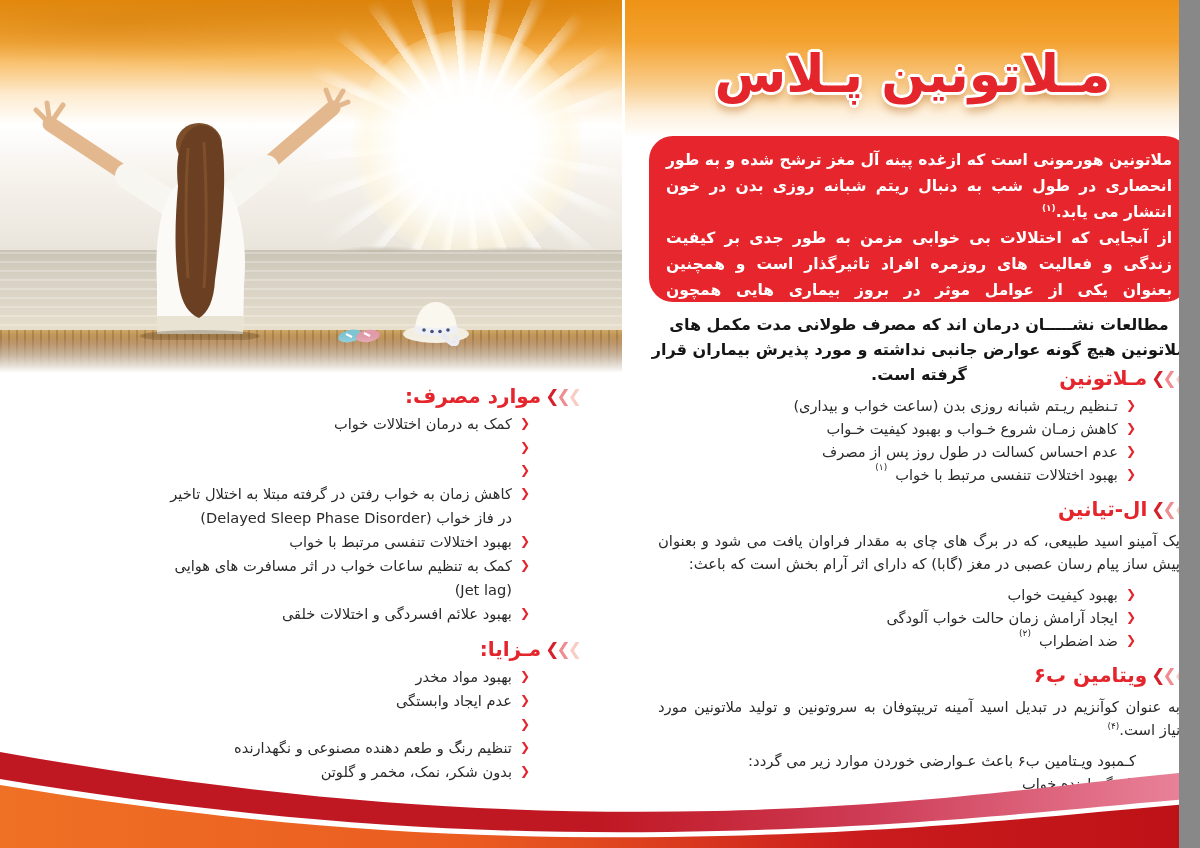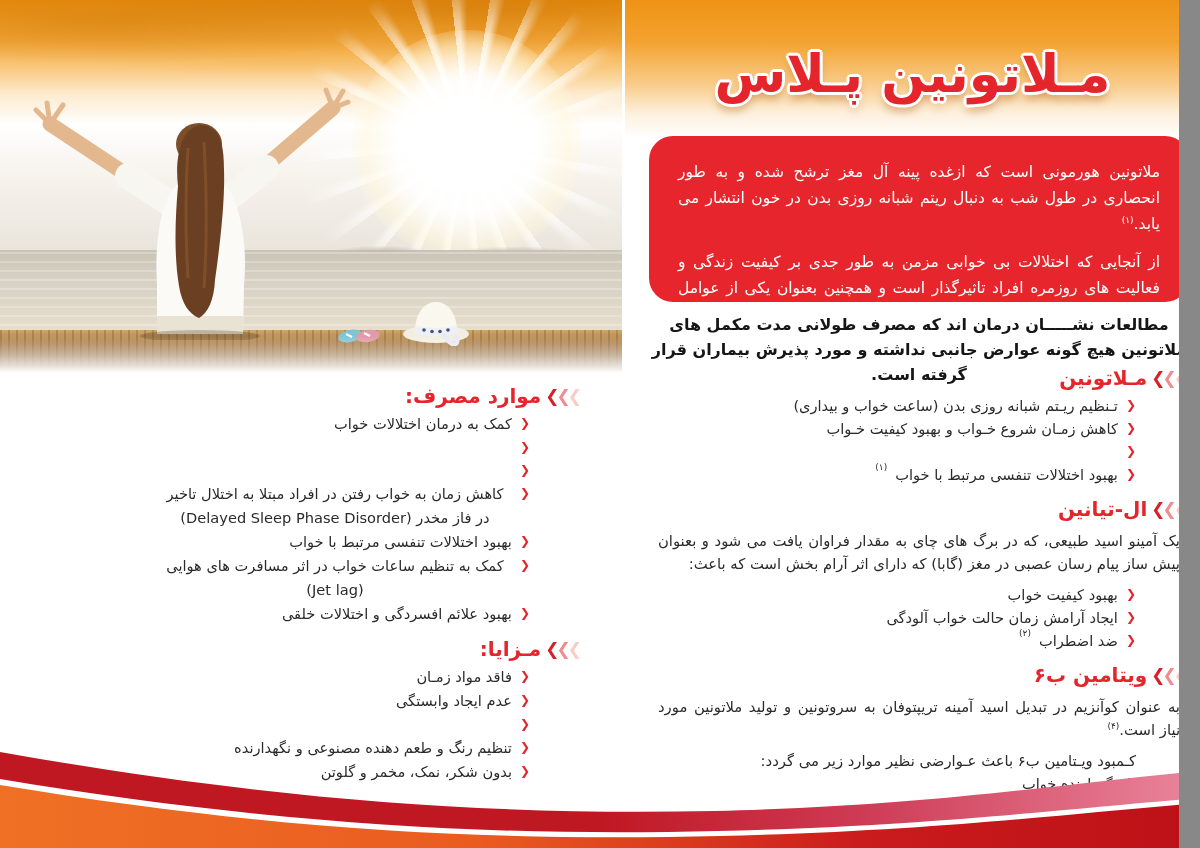--- a/index.html
+++ b/index.html
@@ -39,39 +39,39 @@
   .flipflops{left:336px;top:324px;}
   
   .header-grad{position:absolute;left:625px;top:0;width:575px;height:138px;
        background:linear-gradient(180deg,#ee9316 0%,#f4a22f 30%,#f9cd8d 62%,#fdf0dc 82%,#ffffff 100%);}
   .title{position:absolute;left:625px;top:44px;width:575px;margin:0;text-align:center;
        font-size:52px;font-weight:bold;color:#e4252c;letter-spacing:1px;
        text-shadow:-2px -2px 0 #fff,2px -2px 0 #fff,-2px 2px 0 #fff,2px 2px 0 #fff,
                    0 -3px 0 #fff,0 3px 0 #fff,-3px 0 0 #fff,3px 0 0 #fff,0 7px 9px rgba(170,85,0,.45);}
   .intro-box{position:absolute;left:649px;top:136px;width:540px;height:166px;box-sizing:border-box;
        background:#e6262c;border-radius:24px;padding:11px 17px;color:#fff;}
-  .intro-box p{margin:12px;font-size:15.5px;font-weight:normal;line-height:26px;text-align:justify;}
+  .intro-box p{margin:0;font-size:15.5px;font-weight:bold;line-height:26px;text-align:justify;}
   .study-note{position:absolute;left:649px;top:312px;width:540px;margin:0;
        font-size:16px;font-weight:bold;color:#161616;line-height:25px;text-align:center;}
   .col{position:absolute;}
   .col-right{left:650px;top:366px;width:538px;}
   .col-left{left:158px;top:384px;width:424px;}
   .sec{margin-bottom:11px;}
   .sec-head{display:flex;align-items:center;gap:7px;margin:0 0 4px 0;}
   .sec-head h2{margin:0;font-size:20px;font-weight:bold;color:#e4252c;}
   .tri{display:inline-flex;direction:ltr;}
   .tri span{font-size:17px;font-weight:bold;line-height:1;margin-left:-3px;}
   .tri .c1{color:#d6202a;}
   .tri .c2{color:#ef8d90;}
   .tri .c3{color:#f7cdc4;}
   ul.items{list-style:none;margin:0;padding:0 52px 0 0;}
   ul.items li{display:flex;align-items:flex-start;gap:8px;line-height:23px;font-size:14.6px;color:#2a2a2a;}
   .col-left ul.items li{line-height:24px;}
   .chev{color:#e4252c;font-size:12px;font-weight:bold;line-height:23px;flex:0 0 auto;}
-  .itx{flex:0 1 auto;text-align:center;}
+  .itx{flex:0 1 auto;}
   .sec-intro{margin:8px;font-size:14.8px;color:#2a2a2a;line-height:23px;text-align:justify;}
   .sec-intro2{margin:0;font-size:14.8px;color:#2a2a2a;line-height:23px;padding-right:52px;}
   sup.ref{font-size:9px;line-height:1;}
   .intro-box sup.ref{color:#fff;}
   
   .footer-waves{position:absolute;left:0;bottom:0;width:1200px;height:110px;}
 </style>
 </head>
 <body>
 
@@ -153,20 +153,21 @@
           <li>
             <span class="chev">❮</span>
             <span class="itx">تـنظیم ریـتم شبانه روزی بدن (ساعت خواب و بیداری)</span>
           </li>
           <li>
             <span class="chev">❮</span>
             <span class="itx">کاهش زمـان شروع خـواب و بهبود کیفیت خـواب</span>
           </li>
           <li>
             <span class="chev">❮</span>
+            <span class="itx">عدم احساس کسالت در طول روز پس از مصرف</span>
           </li>
           <li>
             <span class="chev">❮</span>
             <span class="itx">بهبود اختلالات تنفسی مرتبط با خواب</span>
             <sup class="ref">(۱)</sup>
           </li>
         </ul>
     </div>
 
     <div class="sec">
@@ -199,21 +200,21 @@
     <div class="sec">
       <div class="sec-head">
         <span class="tri">
             <span class="c1">❮</span>
             <span class="c2">❮</span>
             <span class="c3">❮</span>
           </span>
         <h2>ویتامین ب۶</h2>
       </div>
       <p class="sec-intro"><span>به عنوان کوآنزیم در تبدیل اسید آمینه تریپتوفان به سروتونین و تولید ملاتونین مورد نیاز است.</span><sup class="ref">(۴)</sup></p>
-      <p class="sec-intro2">کـمبود ویـتامین ب۶ باعث عـوارضی نظیر موارد زیر می گردد:</p>
+      <p class="sec-intro2">کـمبود ویـتامین ب۶ باعث عـوارضی خوردن موارد زیر می گردد:</p>
       <ul class="items">
           <li>
             <span class="chev">❮</span>
             <span class="itx">نگهدارنده خواب</span>
           </li>
           <li>
             <span class="chev">❮</span>
             <span class="itx">اختلالات خلقی و بد رفتاری</span>
           </li>
           <li>
@@ -247,21 +248,21 @@
             <span class="itx">کمک به درمان اختلالات خواب</span>
           </li>
           <li>
             <span class="chev">❮</span>
           </li>
           <li>
             <span class="chev">❮</span>
           </li>
           <li>
             <span class="chev">❮</span>
-            <span class="itx">کاهش زمان به خواب رفتن در افراد مبتلا به اختلال تاخیر در فاز مخدر (Delayed Sleep Phase Disorder)</span>
+            <span class="itx">کاهش زمان به خواب رفتن در گرفته مبتلا به اختلال تاخیر در فاز خواب (Delayed Sleep Phase Disorder)</span>
           </li>
           <li>
             <span class="chev">❮</span>
             <span class="itx">بهبود اختلالات تنفسی مرتبط با خواب</span>
           </li>
           <li>
             <span class="chev">❮</span>
             <span class="itx">کمک به تنظیم ساعات خواب در اثر مسافرت های هوایی (Jet lag)</span>
           </li>
           <li>
@@ -276,21 +277,21 @@
         <span class="tri">
             <span class="c1">❮</span>
             <span class="c2">❮</span>
             <span class="c3">❮</span>
           </span>
         <h2>مـزایا:</h2>
       </div>
       <ul class="items">
           <li>
             <span class="chev">❮</span>
-            <span class="itx">فاقد مواد زمـان</span>
+            <span class="itx">بهبود مواد مخدر</span>
           </li>
           <li>
             <span class="chev">❮</span>
             <span class="itx">عدم ایجاد وابستگی</span>
           </li>
           <li>
             <span class="chev">❮</span>
           </li>
           <li>
             <span class="chev">❮</span>

